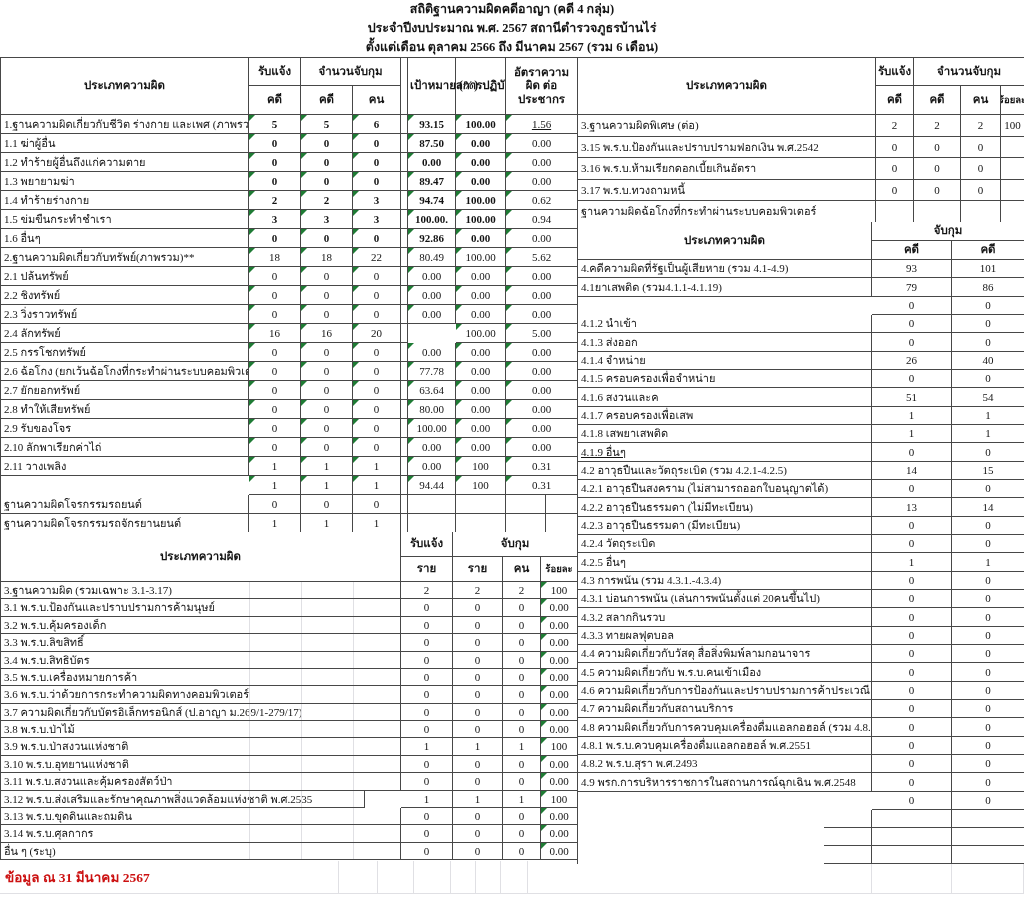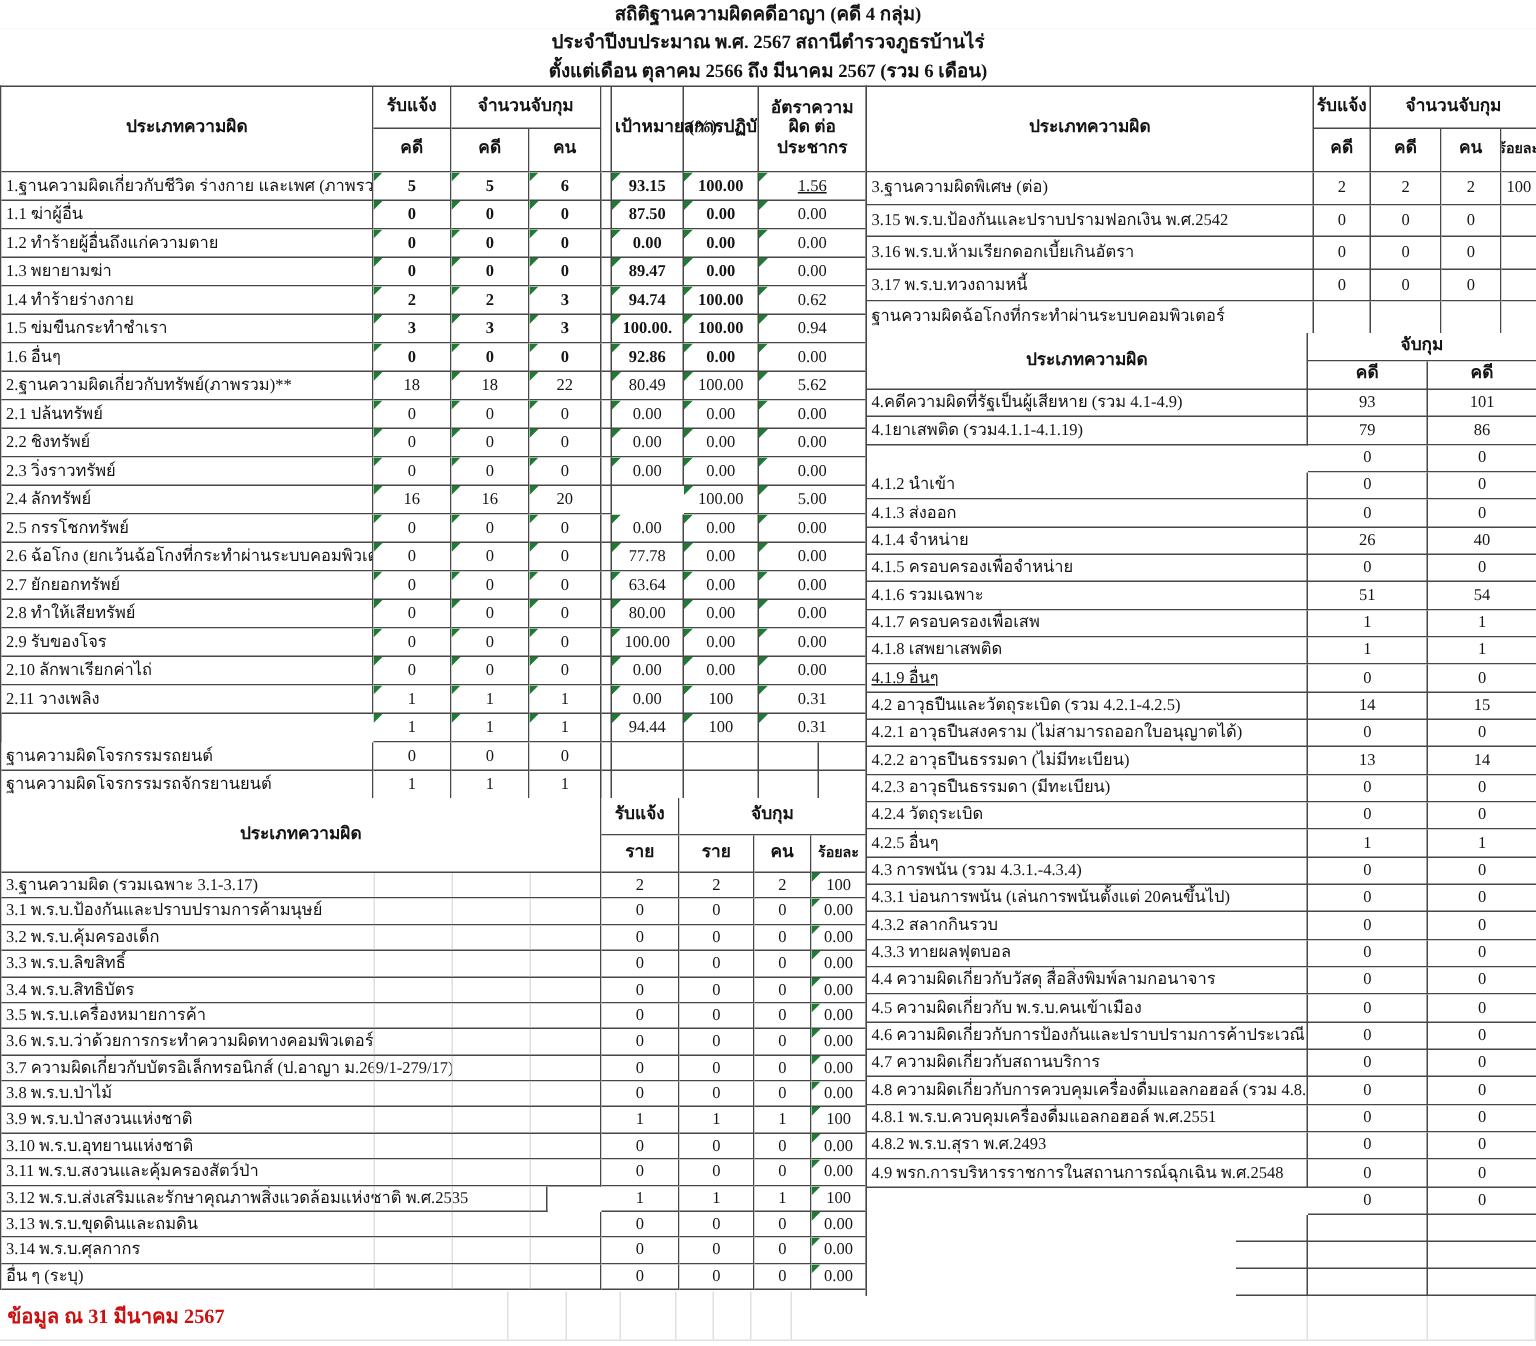--- a/index.html
+++ b/index.html
@@ -377,21 +377,21 @@
     <div class="c" style="left: 374px; top: 93px; width: 73px; height: 18px;">0</div>
     <div class="c name" style="left: 0px; top: 111px; width: 294px; height: 19px;">4.1.3 ส่งออก</div>
     <div class="c" style="left: 294px; top: 111px; width: 80px; height: 19px;">0</div>
     <div class="c" style="left: 374px; top: 111px; width: 73px; height: 19px;">0</div>
     <div class="c name" style="left: 0px; top: 130px; width: 294px; height: 18px;">4.1.4 จำหน่าย</div>
     <div class="c" style="left: 294px; top: 130px; width: 80px; height: 18px;">26</div>
     <div class="c" style="left: 374px; top: 130px; width: 73px; height: 18px;">40</div>
     <div class="c name" style="left: 0px; top: 148px; width: 294px; height: 18px;">4.1.5 ครอบครองเพื่อจำหน่าย</div>
     <div class="c" style="left: 294px; top: 148px; width: 80px; height: 18px;">0</div>
     <div class="c" style="left: 374px; top: 148px; width: 73px; height: 18px;">0</div>
-    <div class="c name" style="left: 0px; top: 166px; width: 294px; height: 19px;">4.1.6 รวมเฉพาะ</div>
+    <div class="c name" style="left: 0px; top: 166px; width: 294px; height: 19px;">4.1.6 สงวนและค</div>
     <div class="c" style="left: 294px; top: 166px; width: 80px; height: 19px;">51</div>
     <div class="c" style="left: 374px; top: 166px; width: 73px; height: 19px;">54</div>
     <div class="c name" style="left: 0px; top: 185px; width: 294px; height: 18px;">4.1.7 ครอบครองเพื่อเสพ</div>
     <div class="c" style="left: 294px; top: 185px; width: 80px; height: 18px;">1</div>
     <div class="c" style="left: 374px; top: 185px; width: 73px; height: 18px;">1</div>
     <div class="c name" style="left: 0px; top: 203px; width: 294px; height: 18px;">4.1.8 เสพยาเสพติด</div>
     <div class="c" style="left: 294px; top: 203px; width: 80px; height: 18px;">1</div>
     <div class="c" style="left: 374px; top: 203px; width: 73px; height: 18px;">1</div>
     <div class="c name" style="left: 0px; top: 221px; width: 294px; height: 19px; text-decoration: underline;">4.1.9 อื่นๆ</div>
     <div class="c" style="left: 294px; top: 221px; width: 80px; height: 19px;">0</div>

